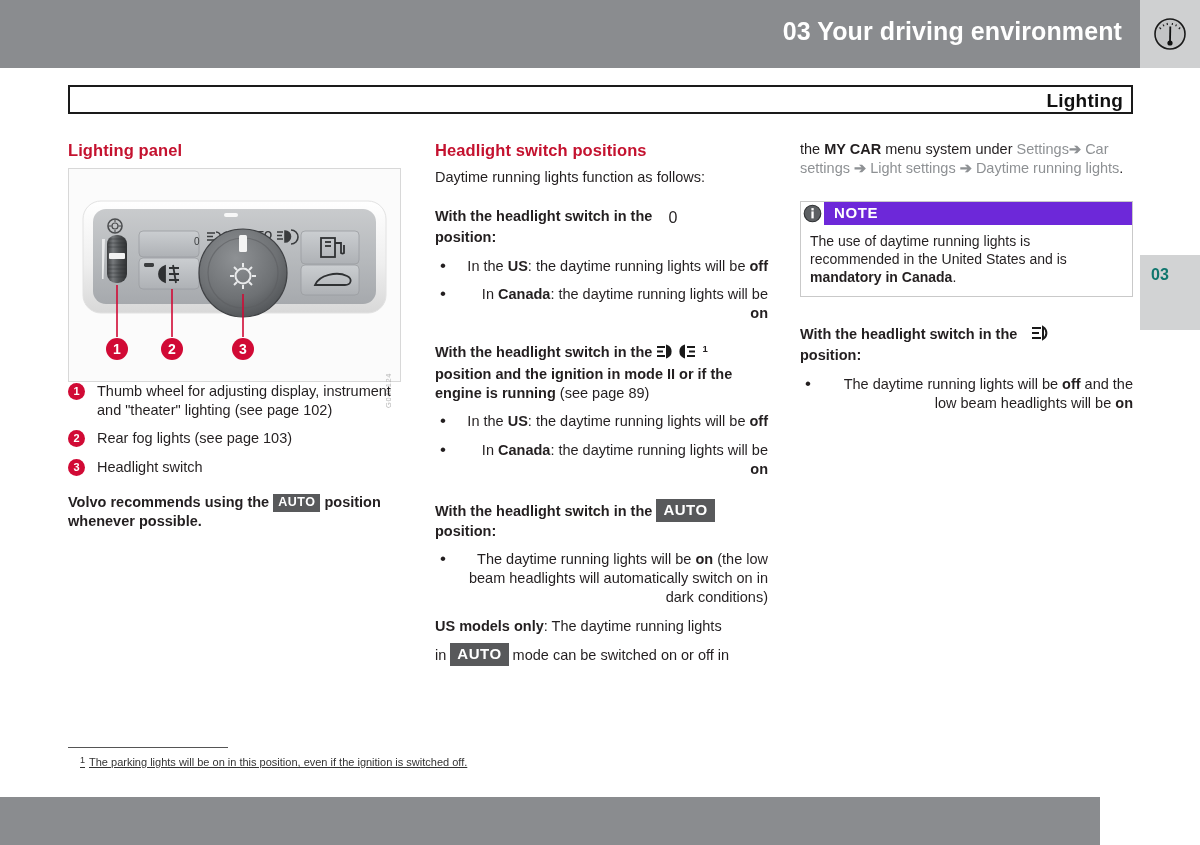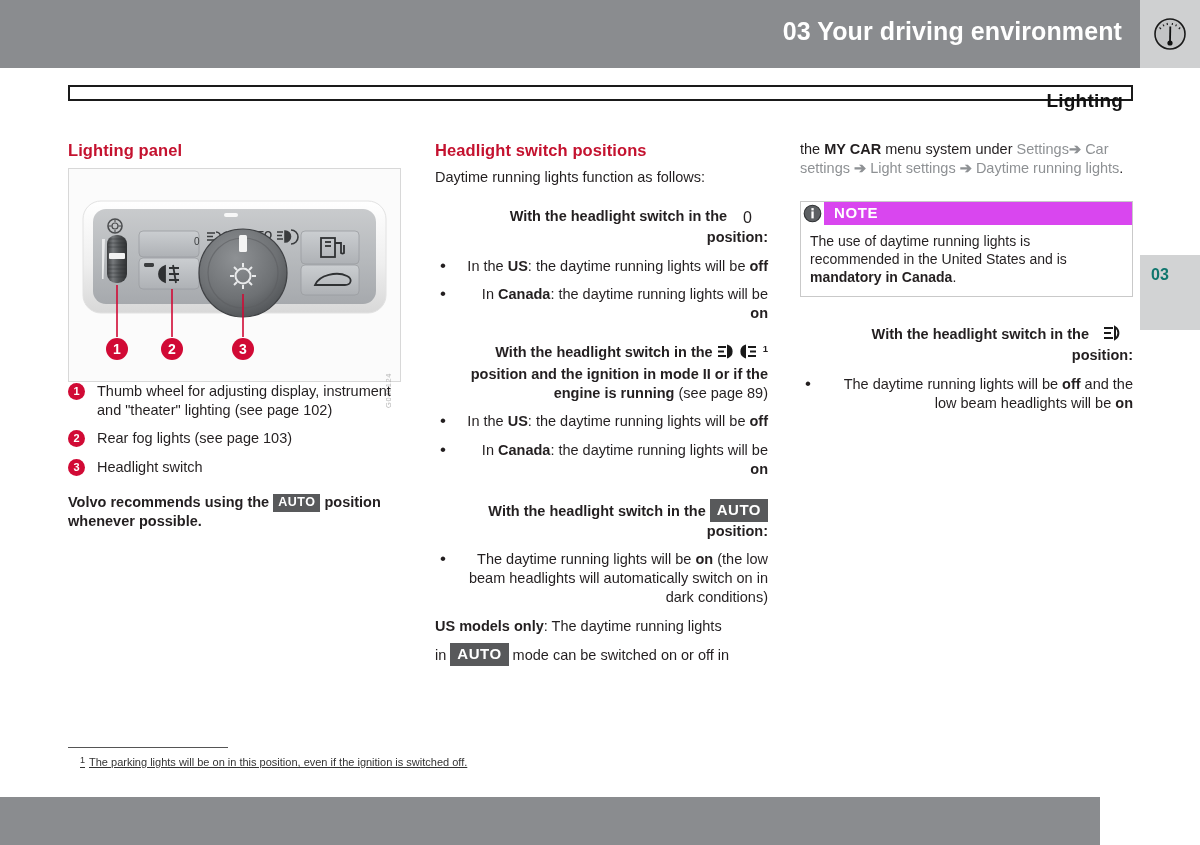--- a/index.html
+++ b/index.html
@@ -22,21 +22,21 @@
     letter-spacing: .1px; white-space: nowrap;
   }
   .header-icon-box {
     position: absolute; left: 1140px; top: 0; width: 60px; height: 68px;
     background: #cfd0d1; display: flex; align-items: center; justify-content: center;
   }
   .gauge { display: block; }
 
   
   .runhead {
-    position: absolute; left: 68px; top: 85px; width: 1065px; height: 16px;
+    position: absolute; left: 68px; top: 85px; width: 1065px; height: 29px;
     border: 2px solid #1a1a1a; background: #fff;
   }
   .runhead-label {
     position: absolute; right: 8px; top: 3px;
     font-size: 19px; font-weight: bold; color: #111; letter-spacing: .2px;
   }
 
   
   .chapter-tab {
     position: absolute; left: 1140px; top: 255px; width: 60px; height: 75px;
@@ -94,21 +94,21 @@
   .auto-badge {
     display: inline-block; background: #58595b; color: #ffffff;
     font-size: 12.5px; font-weight: bold; letter-spacing: .5px;
     padding: 2px 5px 2px 5px; vertical-align: 1px; line-height: 1.1;
   }
   .auto-badge.lg { font-size: 15px; padding: 3px 7px; }
 
   
   p.body { font-size: 14.5px; line-height: 1.33; margin-bottom: 4px; }
   p.lead { font-size: 14.5px; line-height: 1.33; }
-  p.head-bold { font-weight: bold; font-size: 14.5px; line-height: 1.33; margin-top: 20px; text-align: right; }
+  p.head-bold { font-weight: bold; font-size: 14.5px; line-height: 1.33; margin-top: 20px; }
 
   ul.bullets { list-style: none; margin: 9px 0 0 0; text-align: right; }
   ul.bullets li {
     position: relative; padding-left: 29px; margin-bottom: 9px;
     font-size: 14.5px; line-height: 1.33;
   }
   ul.bullets li::before {
     content: "\2022"; position: absolute; left: 5px; top: -2px;
     font-size: 17px; color: #231f20;
   }
@@ -117,21 +117,21 @@
   .sym { display: inline-block; vertical-align: -2px; }
   .sup { font-size: 9.5px; vertical-align: 5px; }
 
   
   .crumb { color: #8e9194; font-weight: normal; }
   .crumb-arrow { color: #8e9194; font-weight: bold; }
 
   
   .notebox { margin-top: 22px; width: 333px; border: 1px solid #c9c9c9; background: #fff; }
   .note-head {
-    height: 23px; background: #d946ef; display: flex; align-items: center;
+    height: 23px; background: #6d28d9; display: flex; align-items: center;
   }
   .note-icon {
     width: 23px; height: 23px; background: #ffffff;
     display: flex; align-items: center; justify-content: center;
     border-right: 0;
   }
   .note-icon svg { display: block; }
   .note-title {
     color: #ffffff; font-weight: bold; font-size: 15px;
     letter-spacing: .6px; margin-left: 10px;

